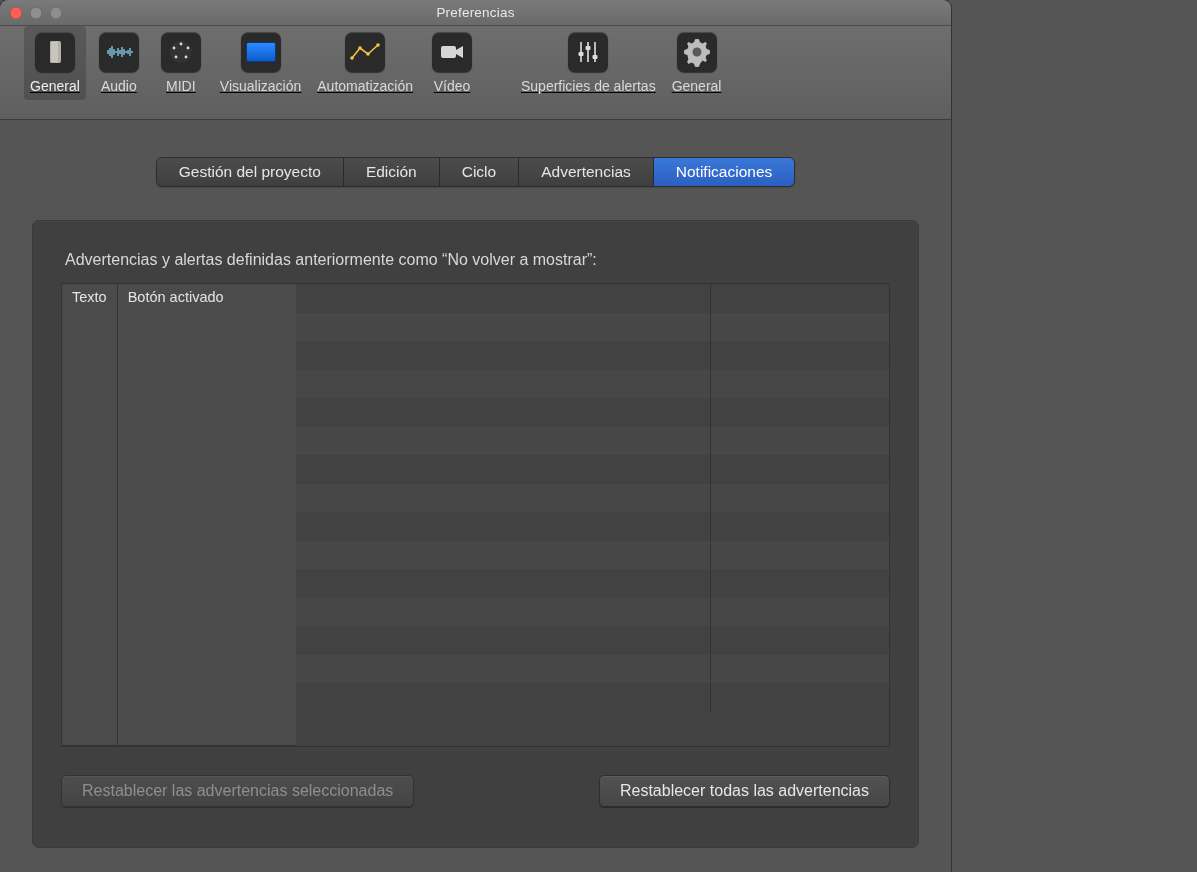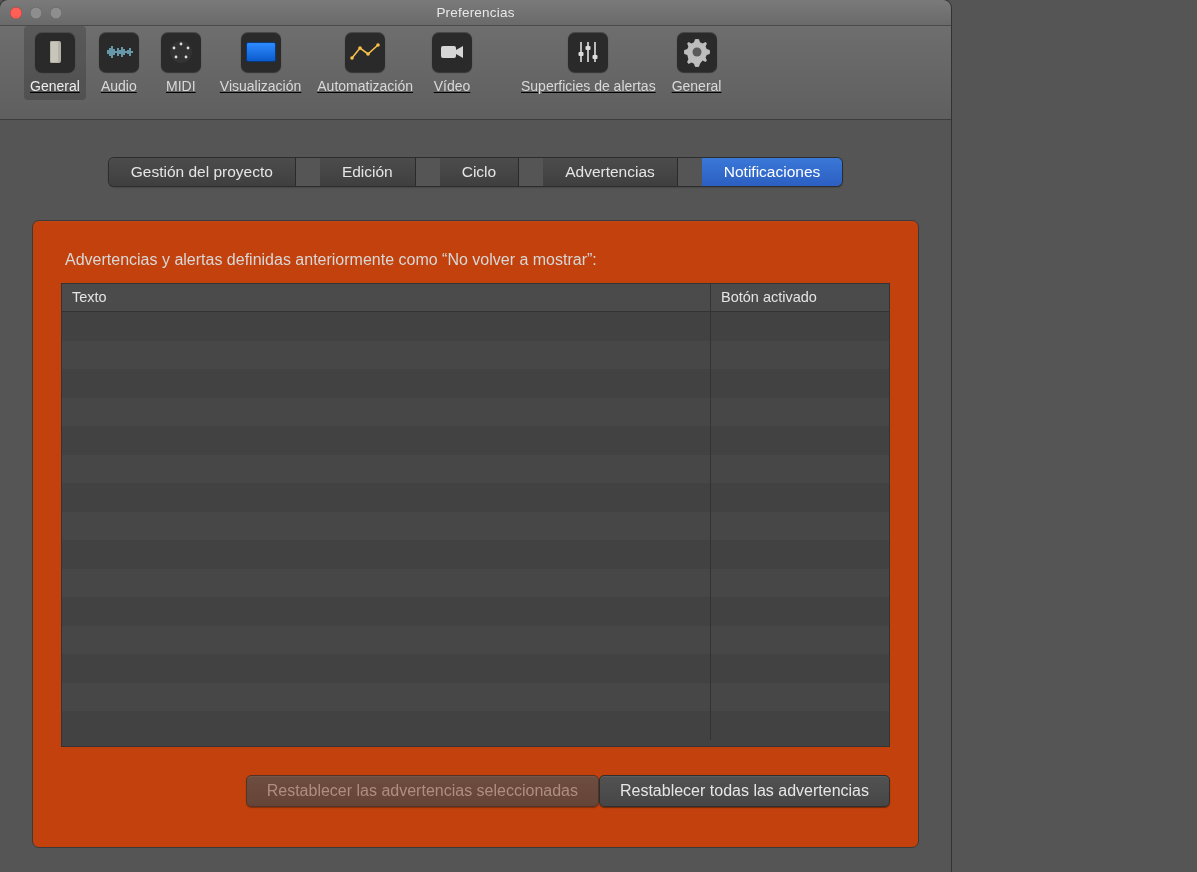--- a/index.html
+++ b/index.html
@@ -79,65 +79,64 @@
   .icon-adv{background:#2a2a2a;}
   .icon-adv svg{width:32px;height:32px;fill:#bdbdbd;}
   .icon-adv, .icon-user, .icon-surf { background: transparent; box-shadow:none; }
 
   
   .body { background:#555; position:relative; height: calc(872px - 26px - 94px); padding-top: 38px; }
   .tabs {
     display:flex; justify-content:center; margin: 0 auto 34px auto;
     border-radius:5px; overflow:hidden; width:max-content;
     box-shadow: 0 0 0 1px #2d2d2d, 0 1px 2px rgba(0,0,0,.5);
-    gap: 24px;
   }
   .seg {
     padding: 5px 22px; font-size:15.5px; color:#e5e5e5;
     background: linear-gradient(#4c4c4c,#3f3f3f);
     border-right:1px solid #2a2a2a;
     cursor:default;
     white-space:nowrap;
   }
   .seg:last-child{border-right:none;}
   .seg.active { background: linear-gradient(#3a78d8,#2c5fc2); color:#fff; }
 
   .panel {
     margin: 0 32px 0 32px;
-    background: #c2410c;
+    background: #404040;
     border: 1px solid #3a3a3a;
     border-radius: 7px;
     padding: 30px 28px 40px 28px;
     box-shadow: inset 0 1px 0 rgba(255,255,255,.04);
   }
   .lead { color:#d8d8d8; font-size:16px; margin: 0 0 14px 4px; }
 
   .table {
     border: 1px solid #333;
     height: 464px;
     background:#424242;
-    display:flex; flex-direction:column;
+    display:flex; flex-direction:row;
   }
   .thead{
     display:flex; background:#4b4b4b; border-bottom:1px solid #333;
     font-size:14.5px; color:#e4e4e4;
   }
   .thead .th{ padding:5px 10px 6px 10px; }
   .th-text{ flex:1; border-right:1px solid #333; }
   .th-btn { width:178px; }
   .tbody{ flex:1; overflow:auto; }
   .row{ display:flex; height:28.5px; }
   .row:nth-child(odd){ background:#424242; }
   .row:nth-child(even){ background:#474747; }
   .row .cell{ border-right:1px solid #333; }
   .row .cell-text{ flex:1; }
   .row .cell-btn{ width:178px; border-right:none; }
 
   .buttons{
-    display:flex; justify-content:flex-end; margin-top:28px;
+    display:flex; justify-content:space-between; margin-top:28px;
   }
   .btn{
     background: linear-gradient(#525252,#464646);
     border:1px solid #2f2f2f; border-radius:5px;
     color:#e6e6e6; font-size:16px; padding:6px 20px;
     box-shadow: inset 0 1px 0 rgba(255,255,255,.07), 0 1px 1px rgba(0,0,0,.4);
     cursor:default; white-space:nowrap;
   }
   .btn.disabled{ color:#a8a8a8; opacity:.75; }
 </style>

